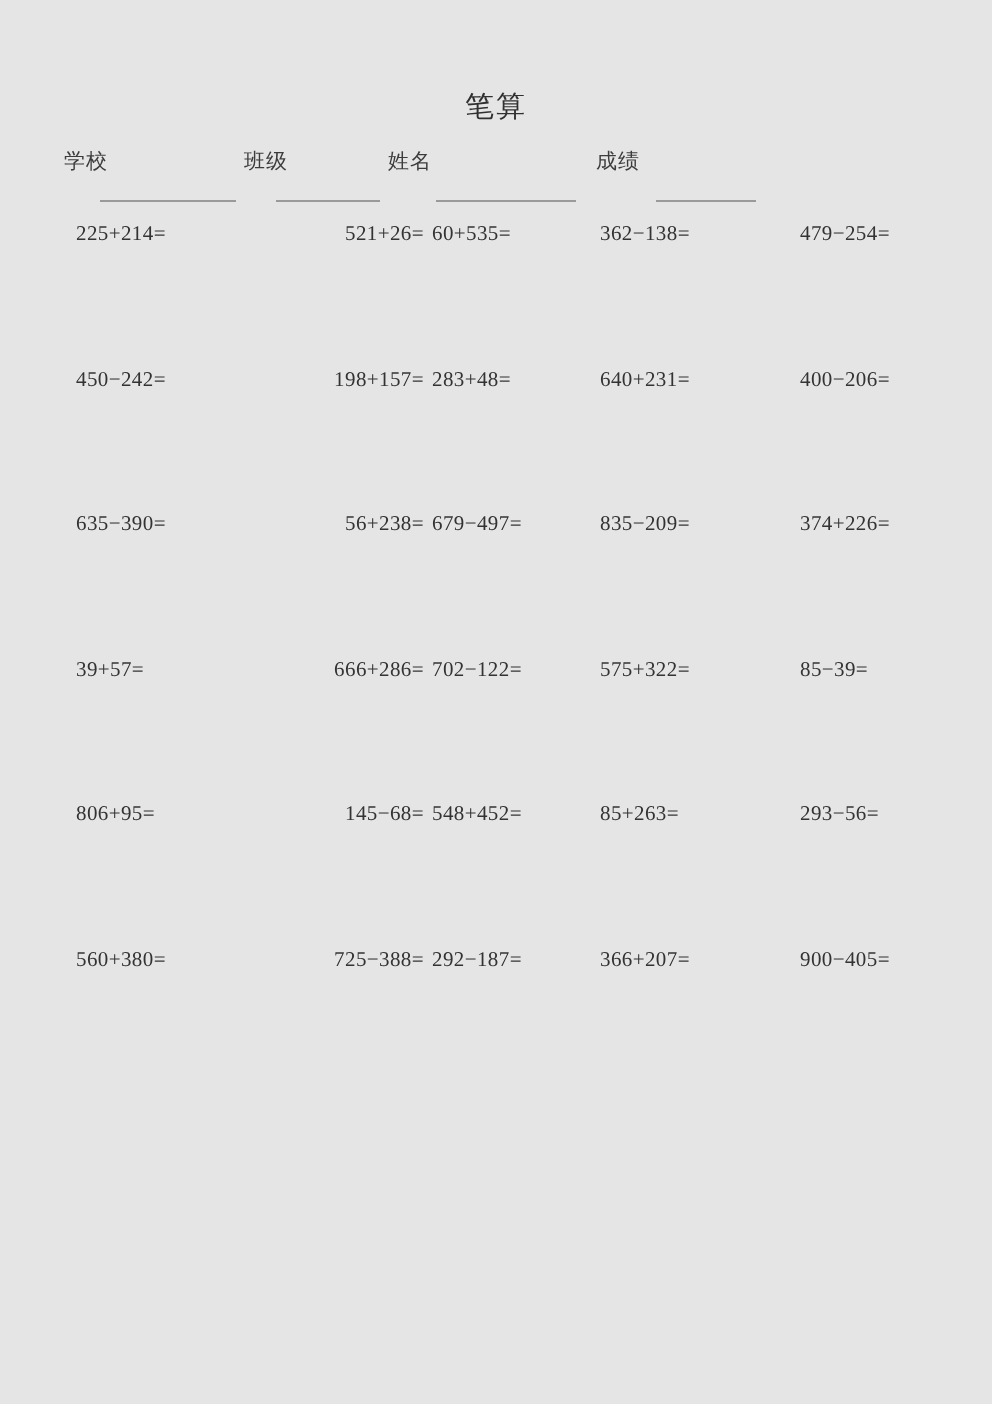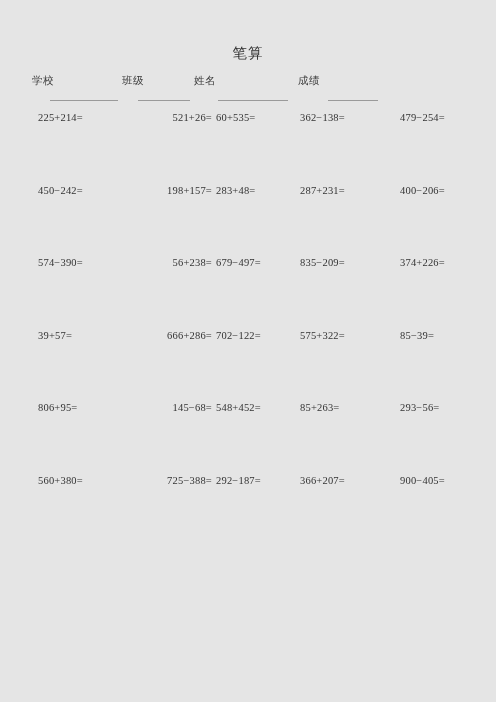--- a/index.html
+++ b/index.html
@@ -128,26 +128,26 @@
       <div class="cell c1">521+26=</div>
       <div class="cell c2">60+535=</div>
       <div class="cell c3">362−138=</div>
       <div class="cell c4">479−254=</div>
     </div>
 
     <div class="prow">
       <div class="cell c0">450−242=</div>
       <div class="cell c1">198+157=</div>
       <div class="cell c2">283+48=</div>
-      <div class="cell c3">287+231=</div>
+      <div class="cell c3">640+231=</div>
       <div class="cell c4">400−206=</div>
     </div>
 
     <div class="prow">
-      <div class="cell c0">574−390=</div>
+      <div class="cell c0">635−390=</div>
       <div class="cell c1">56+238=</div>
       <div class="cell c2">679−497=</div>
       <div class="cell c3">835−209=</div>
       <div class="cell c4">374+226=</div>
     </div>
 
     <div class="prow">
       <div class="cell c0">39+57=</div>
       <div class="cell c1">666+286=</div>
       <div class="cell c2">702−122=</div>

